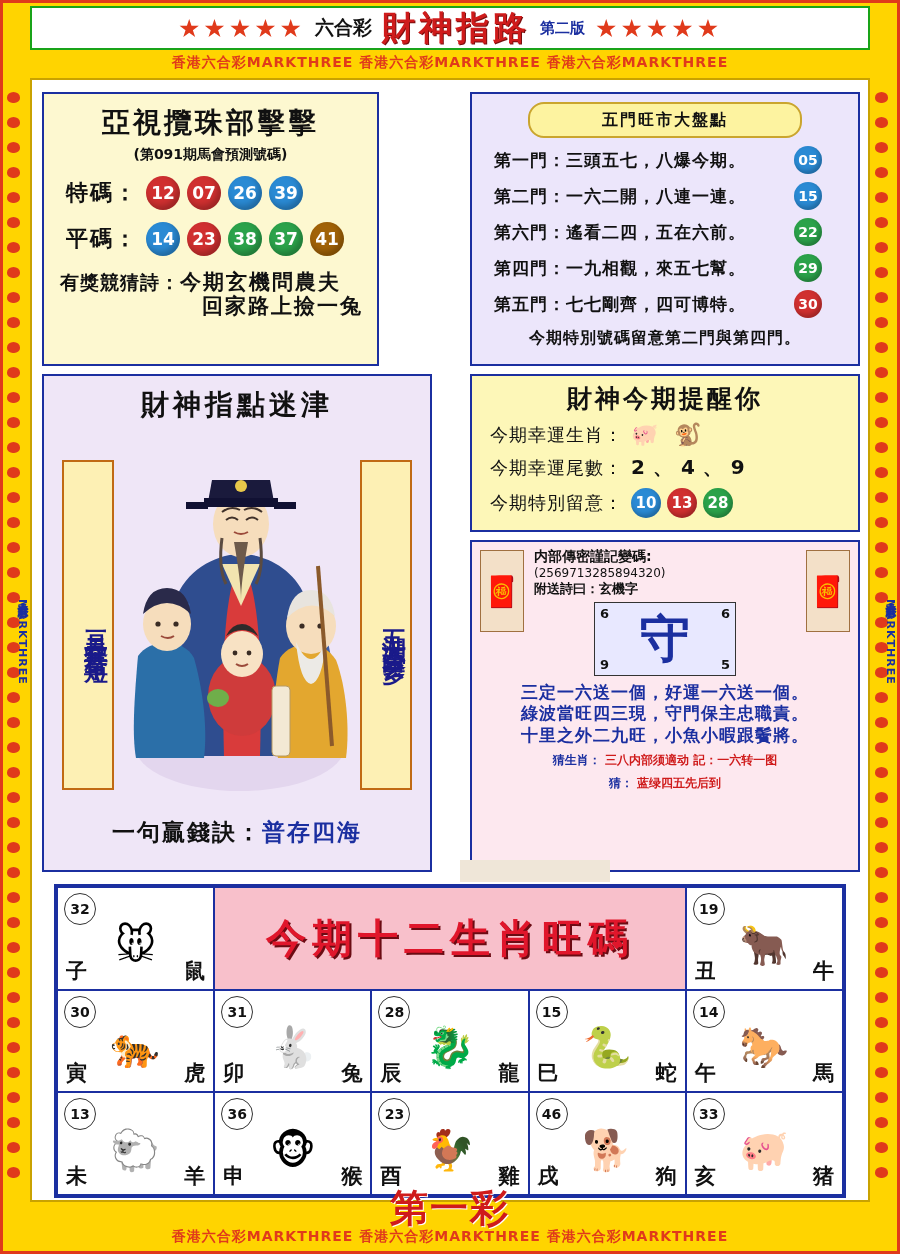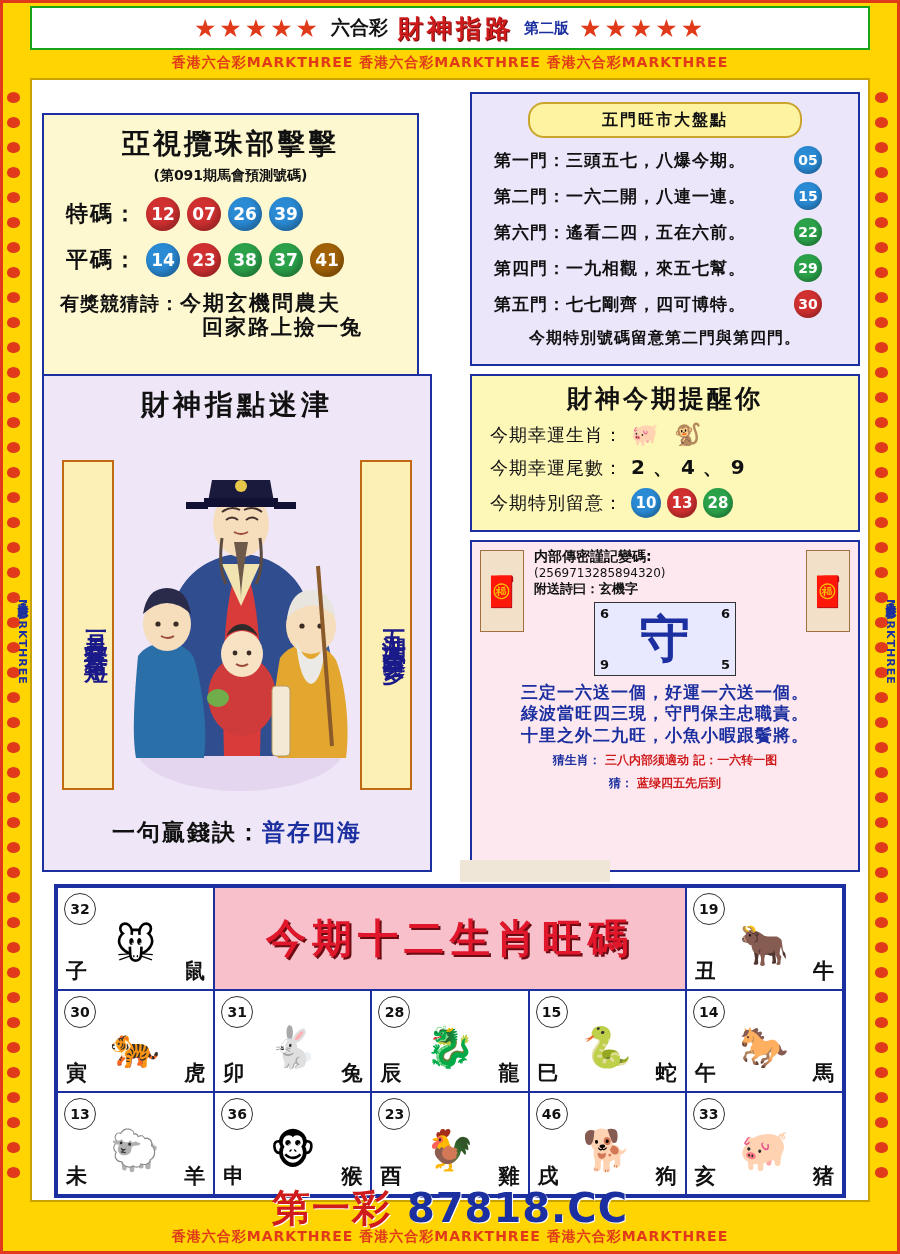--- a/index.html
+++ b/index.html
@@ -40,41 +40,41 @@
 
   
   .top-banner{
     position:absolute;left:30px;top:6px;right:30px;height:44px;
     background:#ffffff;border:2px solid #19a319;box-sizing:border-box;
     display:flex;align-items:center;justify-content:center;gap:10px;
   }
   .stars{color:#e03a1b;font-size:25px;letter-spacing:3px;line-height:1;}
   .banner-sub{font-size:19px;color:#111;font-weight:bold;font-family:"DejaVu Sans",sans-serif;}
   .banner-title{
-    font-size:25px;font-weight:bold;color:#cf1b1b;letter-spacing:4px;
+    font-size:33px;font-weight:bold;color:#cf1b1b;letter-spacing:4px;
     text-shadow:1px 1px 0 #7a0e0e;
   }
   .banner-edition{font-size:15px;color:#1b2fa0;font-weight:bold;}
 
   .marquee-row{
     position:absolute;left:30px;right:30px;height:26px;
     display:flex;align-items:center;justify-content:space-around;
     color:#e03a1b;font-size:14px;font-weight:bold;letter-spacing:1px;
     white-space:nowrap;overflow:hidden;
   }
   .marquee-top{top:50px;}
   .marquee-bottom{bottom:4px;color:#e03a1b;}
 
   
   .panel{position:absolute;box-sizing:border-box;}
 
   
   #panel-predict{
-    left:42px;top:92px;width:377px;height:274px;
-    background:#fdf8d0;border:2px solid #1b2fa0;margin-top:21px;
+    left:42px;top:92px;width:337px;height:274px;
+    background:#fdf8d0;border:2px solid #1b2fa0;
   }
   #panel-predict h2{
     margin:10px 0 0;text-align:center;font-size:28px;color:#111;letter-spacing:3px;
     font-weight:bold;
   }
   .predict-sub{text-align:center;font-size:14px;color:#111;margin-top:4px;font-weight:bold;}
   .num-row{display:flex;align-items:center;margin:12px 0 0 22px;}
   .num-row .lbl{font-size:22px;font-weight:bold;color:#111;letter-spacing:2px;margin-right:8px;}
   .ball{
     width:34px;height:34px;border-radius:50%;
@@ -606,16 +606,15 @@
         <span class="zico">🐖</span>
         <span class="zbranch">亥</span>
         <span class="zname">猪</span>
       </div>
 
     </div>
   </div>
 
   <div class="watermark">
     <span class="wm-left">第一彩</span>
-    <span class="wm-right">87818.CC</span>
   </div>
 
 </div>
 
 </body></html>

